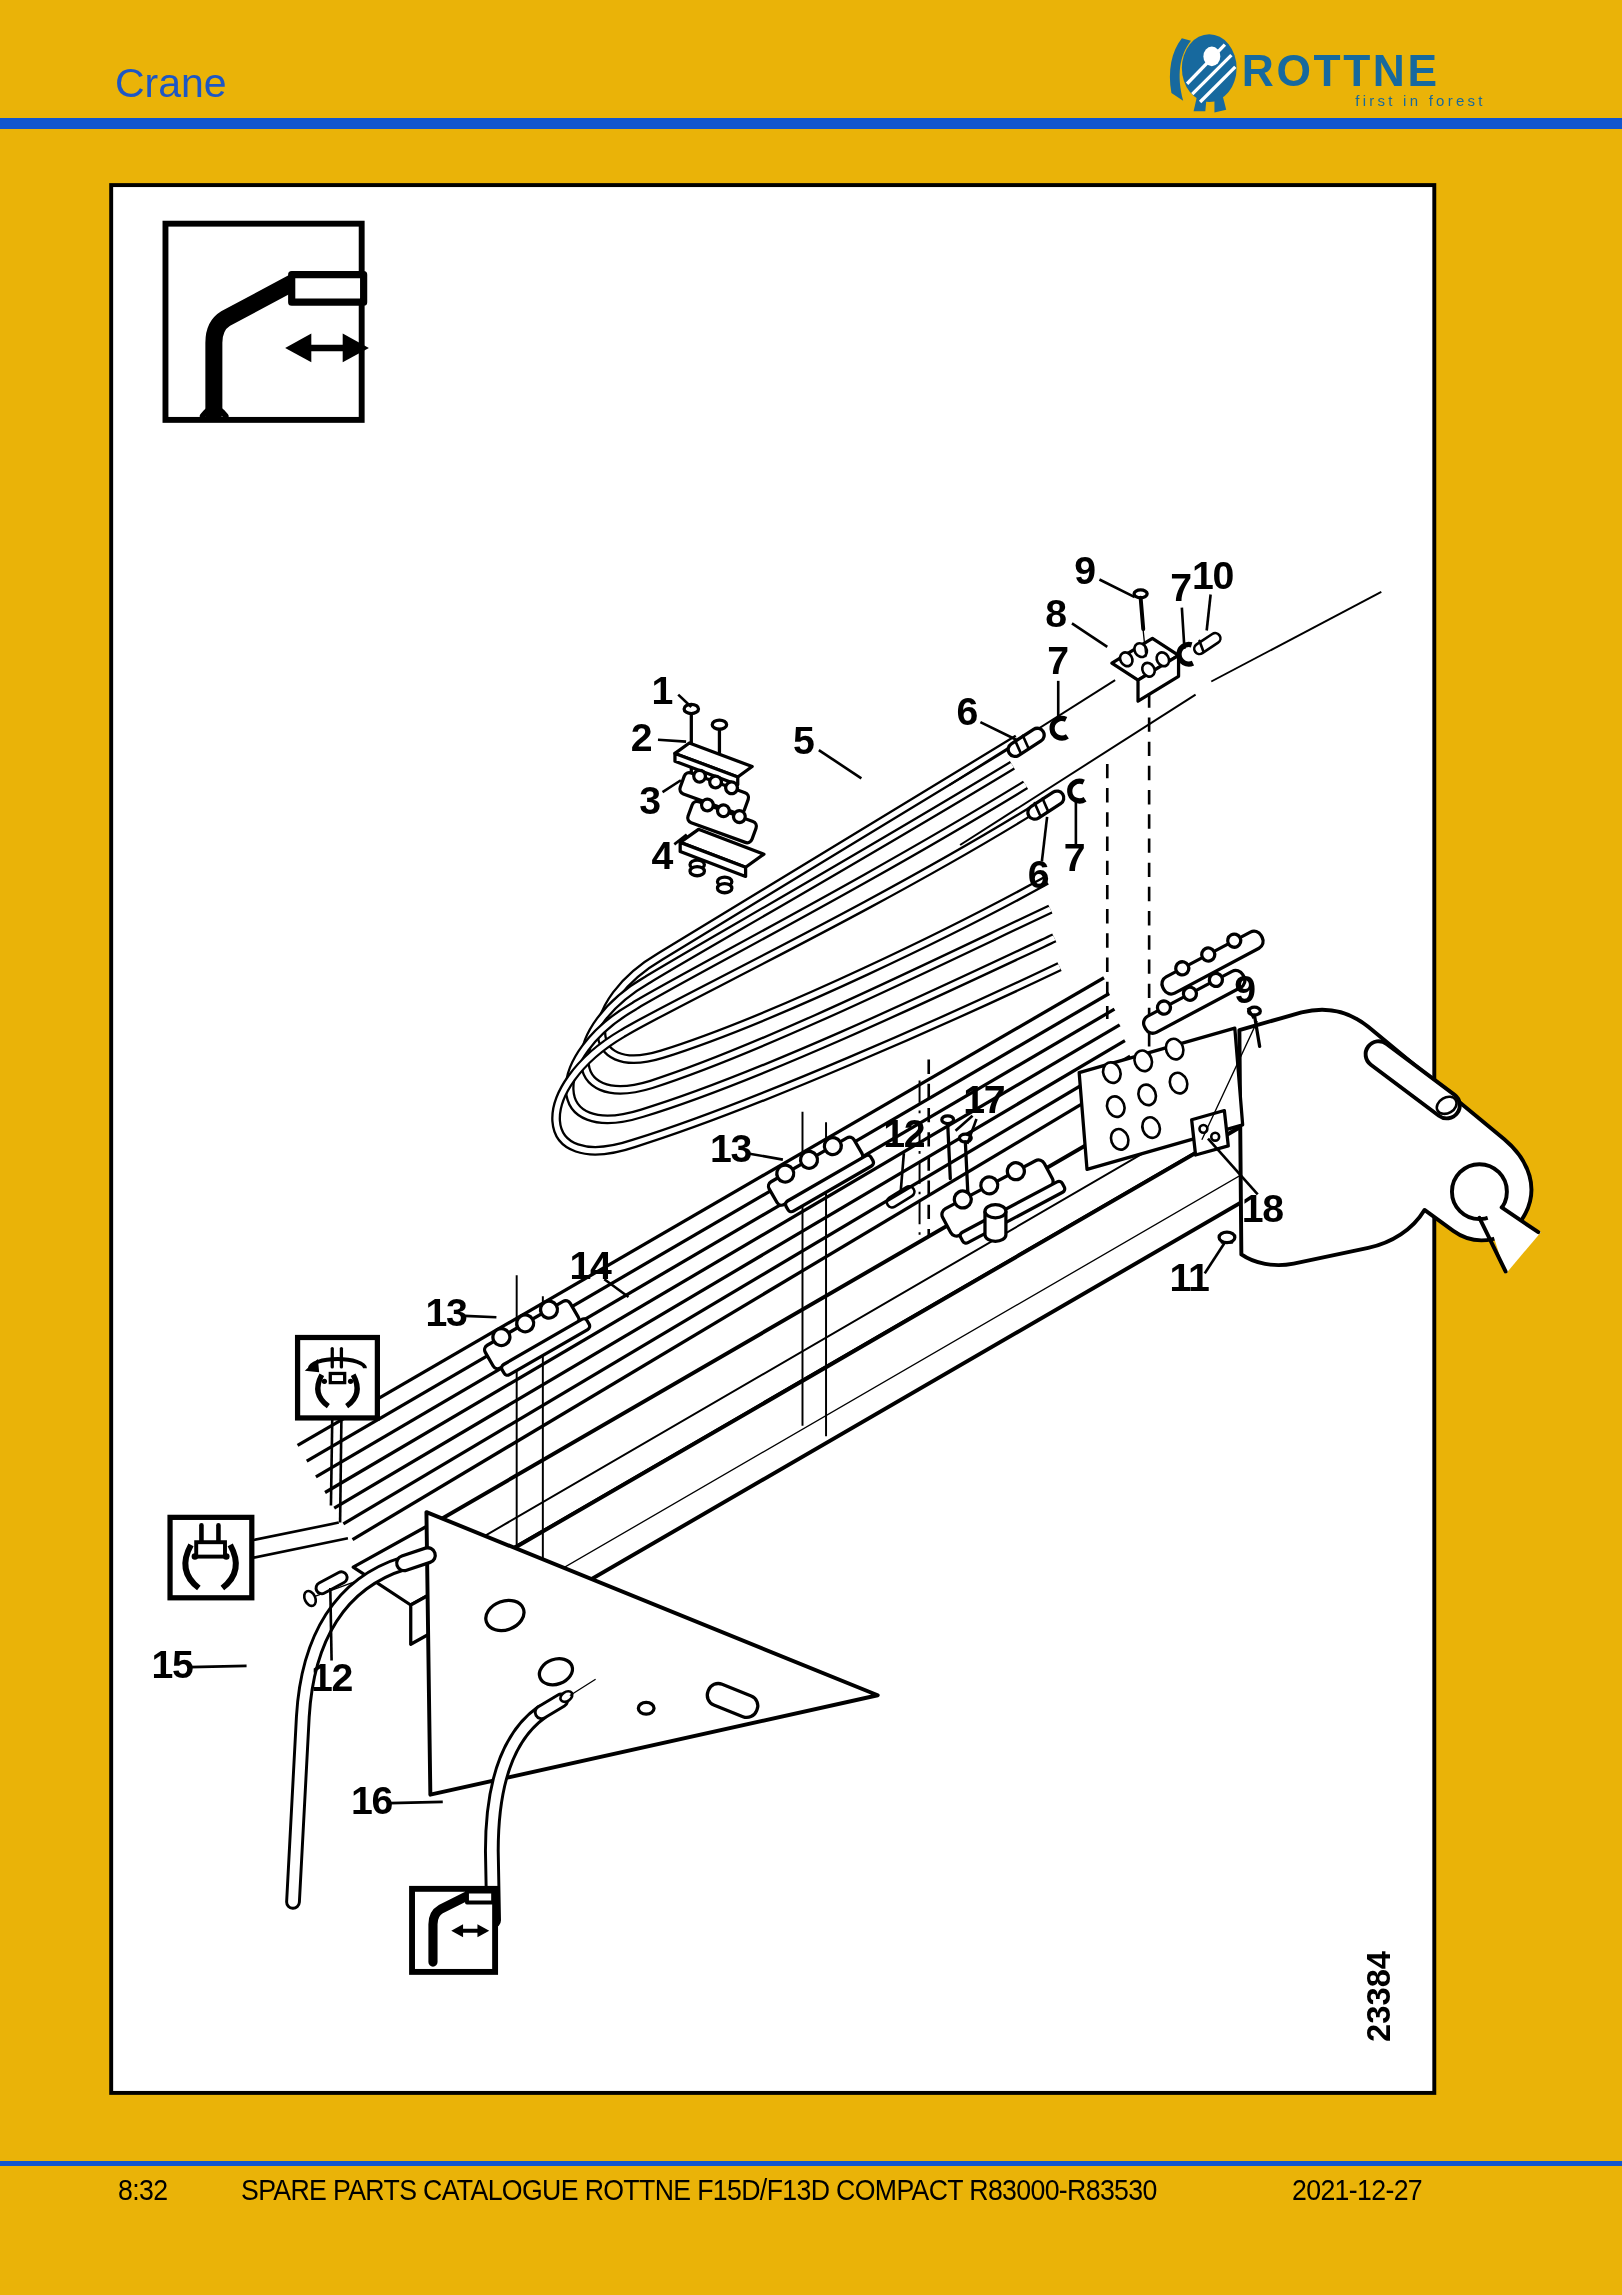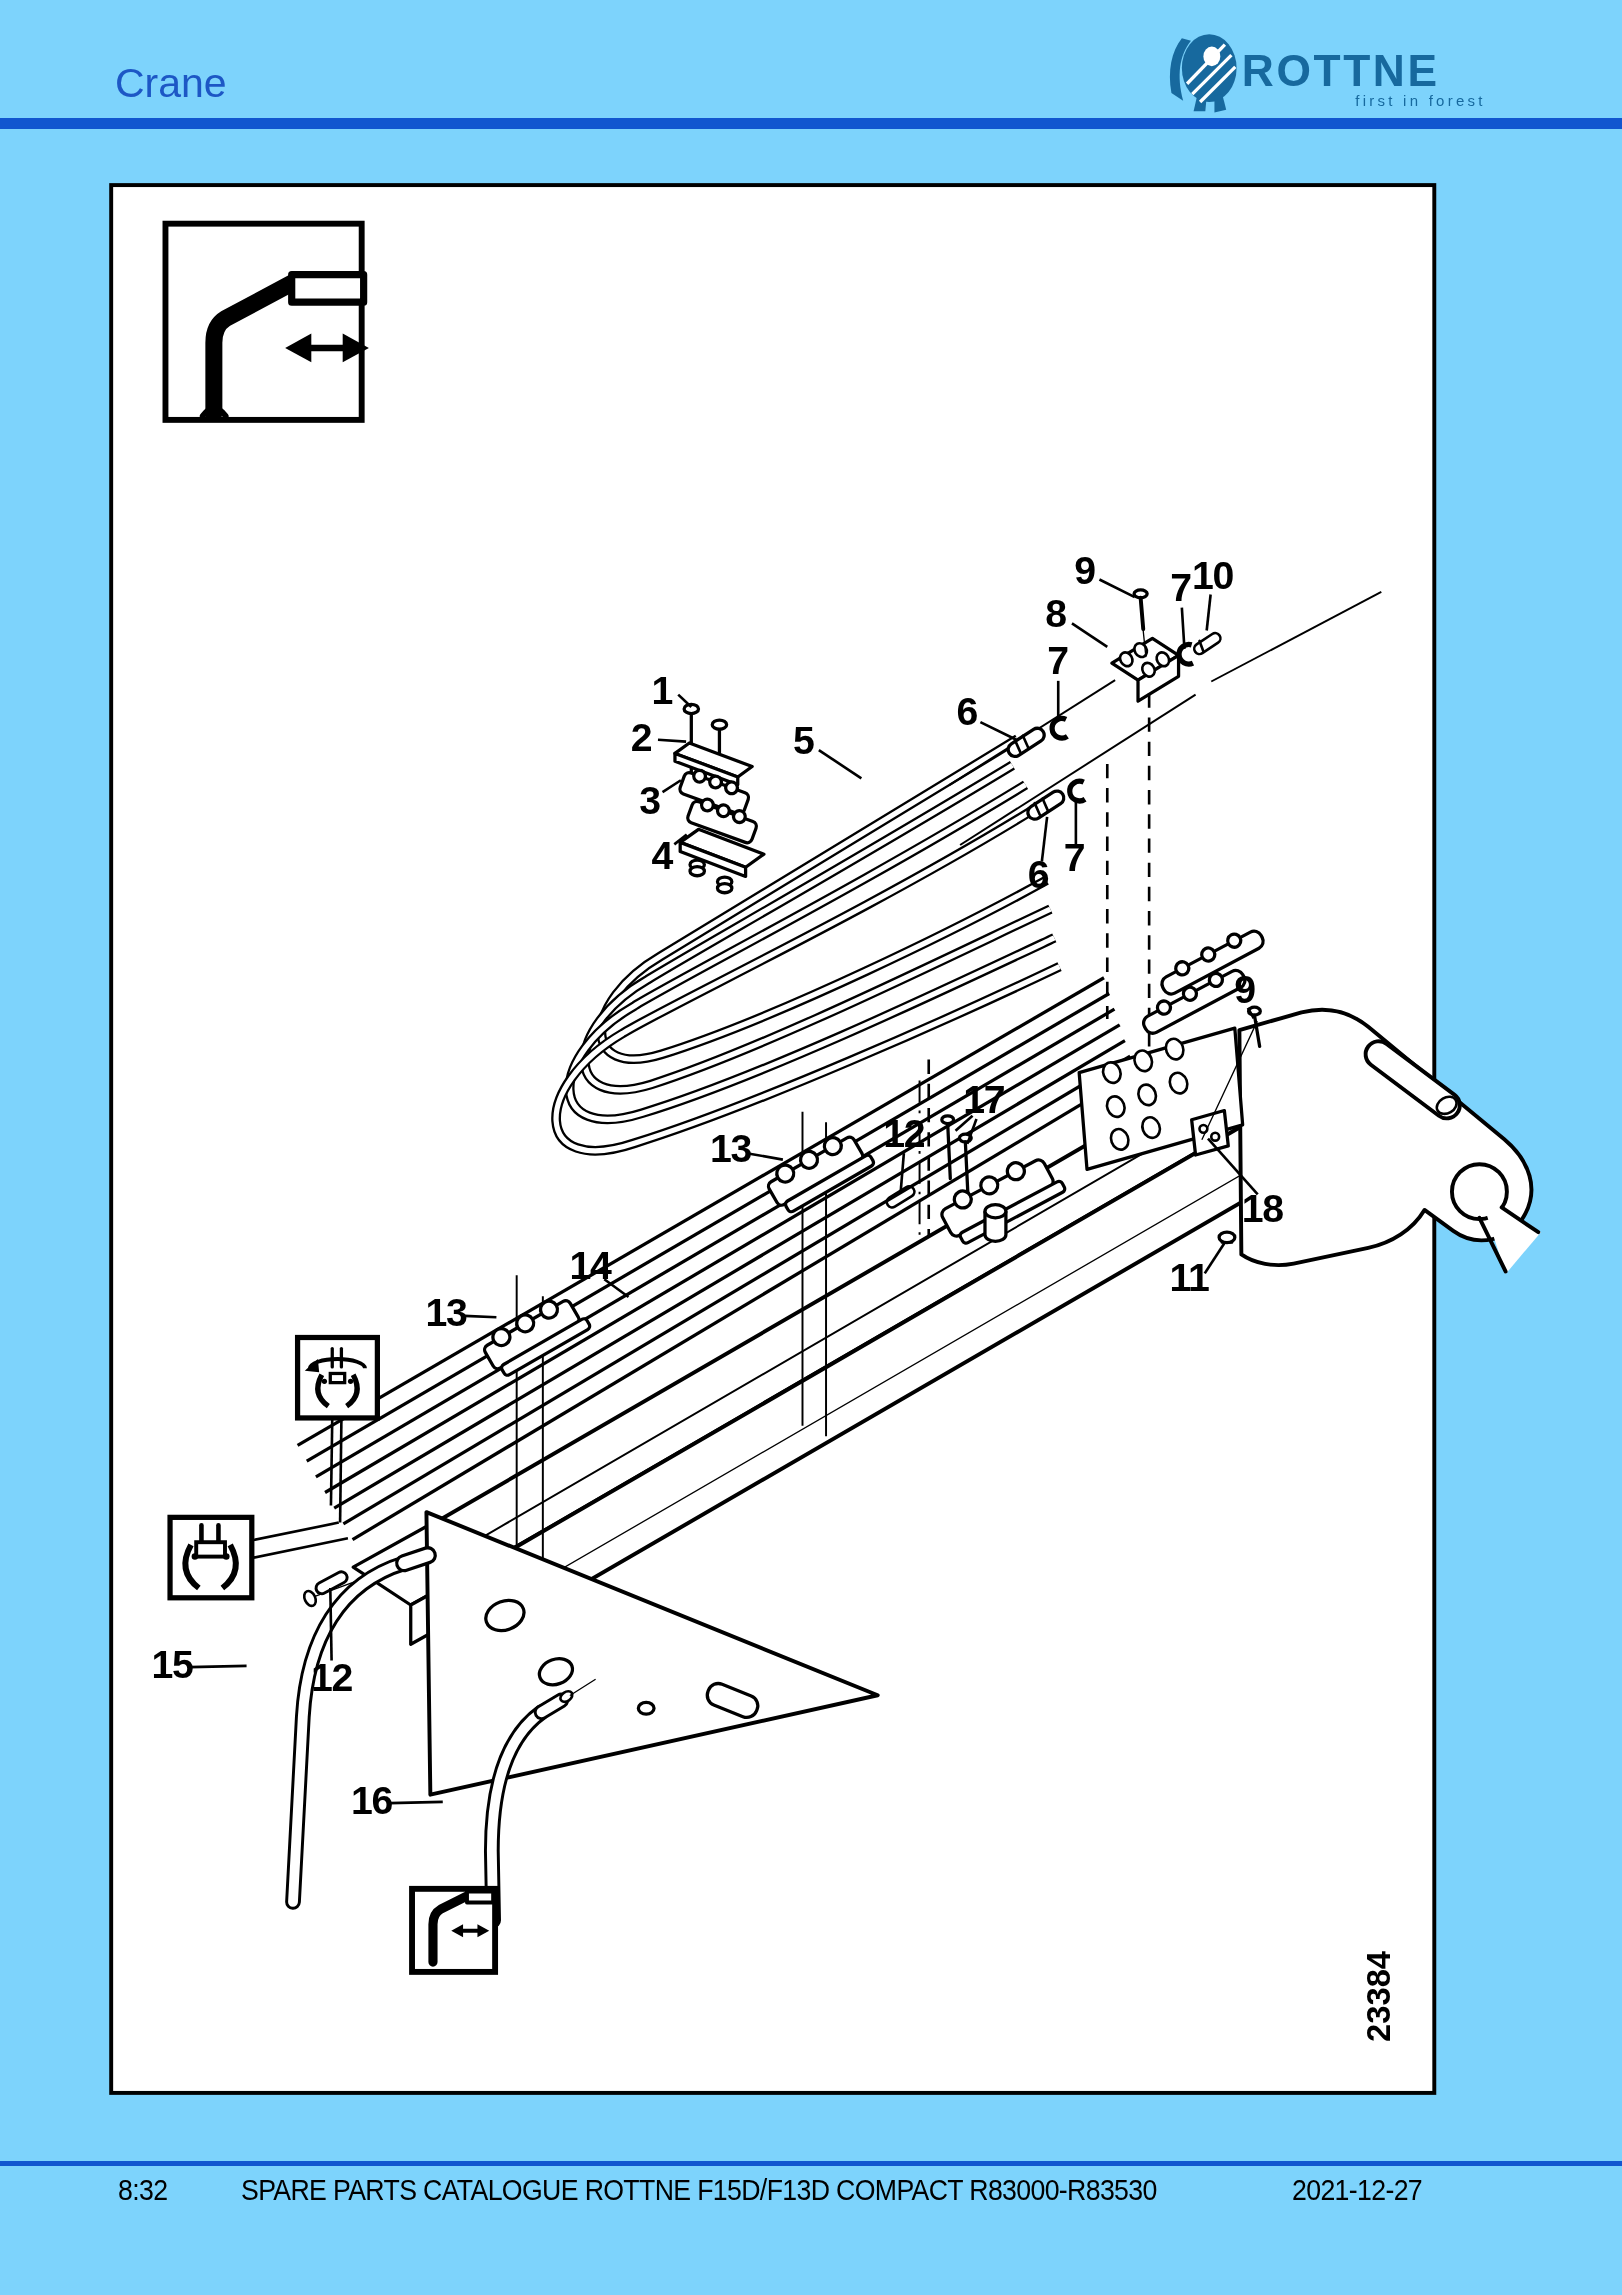--- a/index.html
+++ b/index.html
@@ -1,17 +1,17 @@
 <!DOCTYPE html>
 <html style="font-size:10.5px"><head>
 <meta charset="utf-8">
 <style>
   html,body{margin:0;padding:0;background:#ffffff;}
   body{width:1622px;height:2295px;position:relative;font-family:"Liberation Sans",sans-serif;overflow:hidden;}
-  #page{position:absolute;inset:0;background:#7dd3fc;}
+  #page{position:absolute;inset:0;background:#eab308;}
   .hdr-title{position:absolute;left:115px;top:60px;font-size:41px;color:#1d57c5;letter-spacing:0;}
   .bar{position:absolute;left:0;width:1622px;background:#1156cf;}
   .bar-top{top:118px;height:10.5px;}
   .bar-bottom{top:2161px;height:4.6px;}
   .logo{position:absolute;left:1164px;top:29px;width:419px;height:88px;}
   .footer{position:absolute;left:0;top:2174px;width:1594px;height:39px;color:#000;}
   .footer span{position:absolute;top:0;font-size:29px;letter-spacing:-0.7px;white-space:nowrap;transform:scaleX(.92);transform-origin:left;}
   .ft-time{left:118px;}
   .ft-text{left:241px;}
   .ft-date{left:1292px;}

